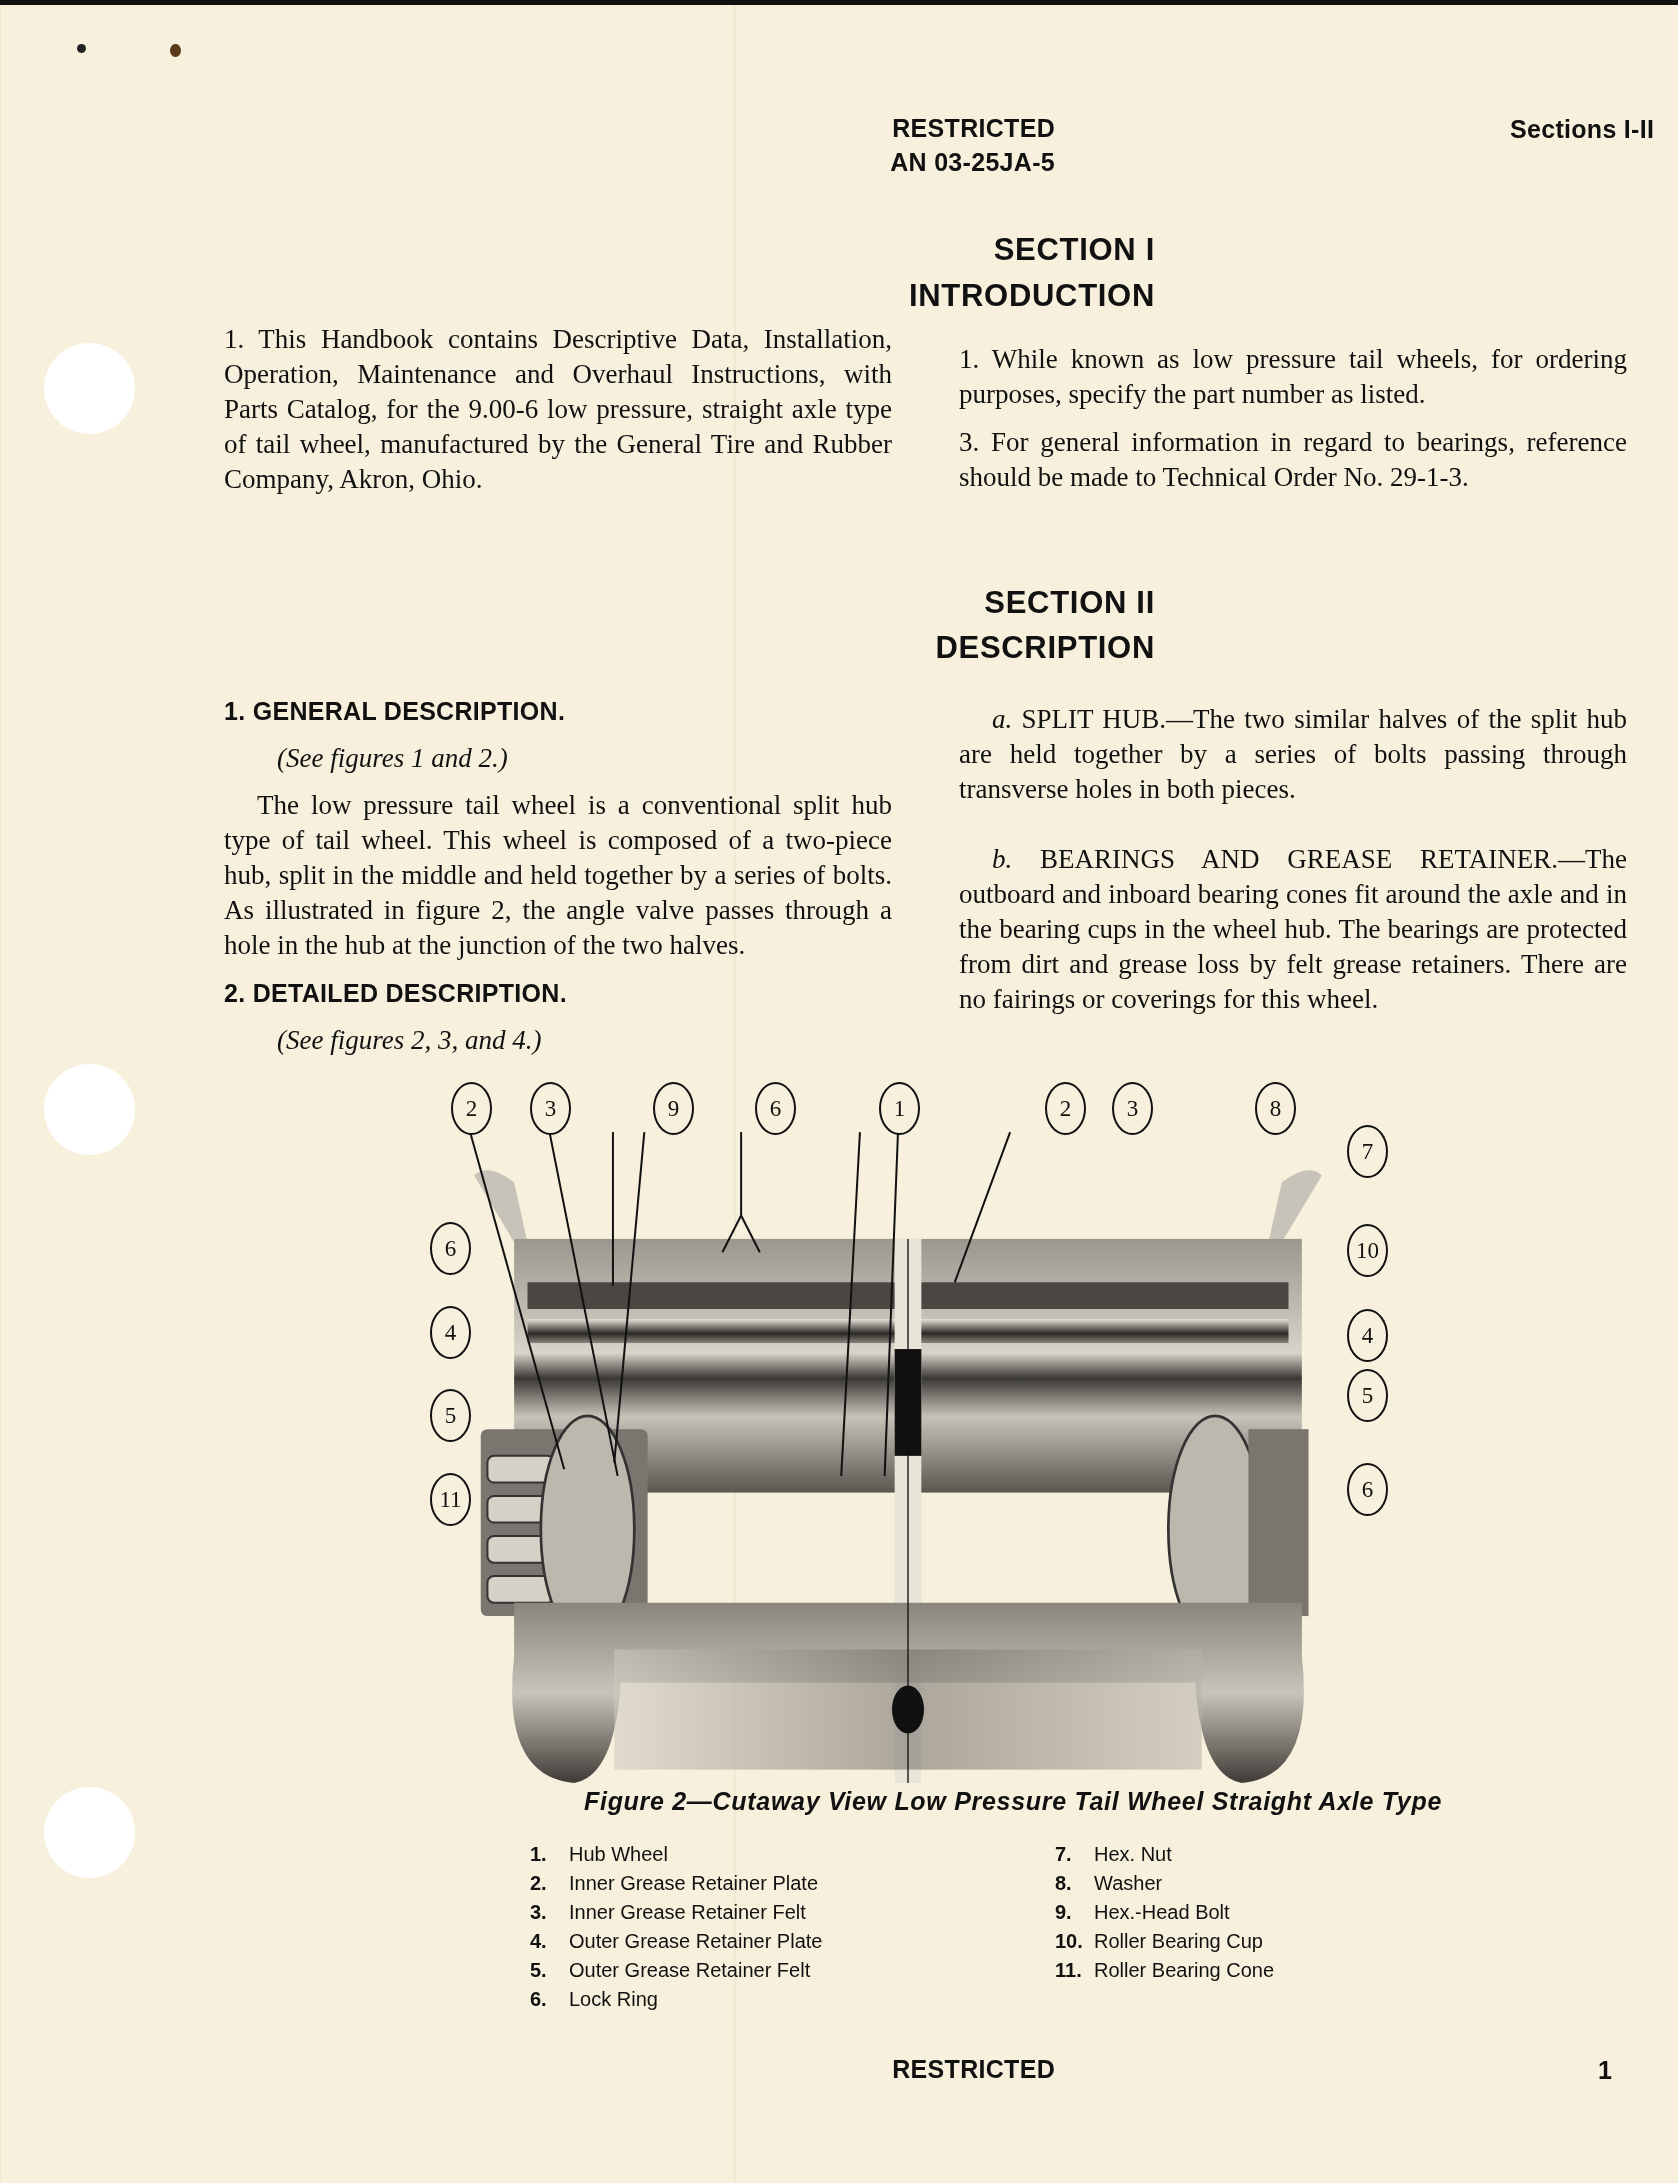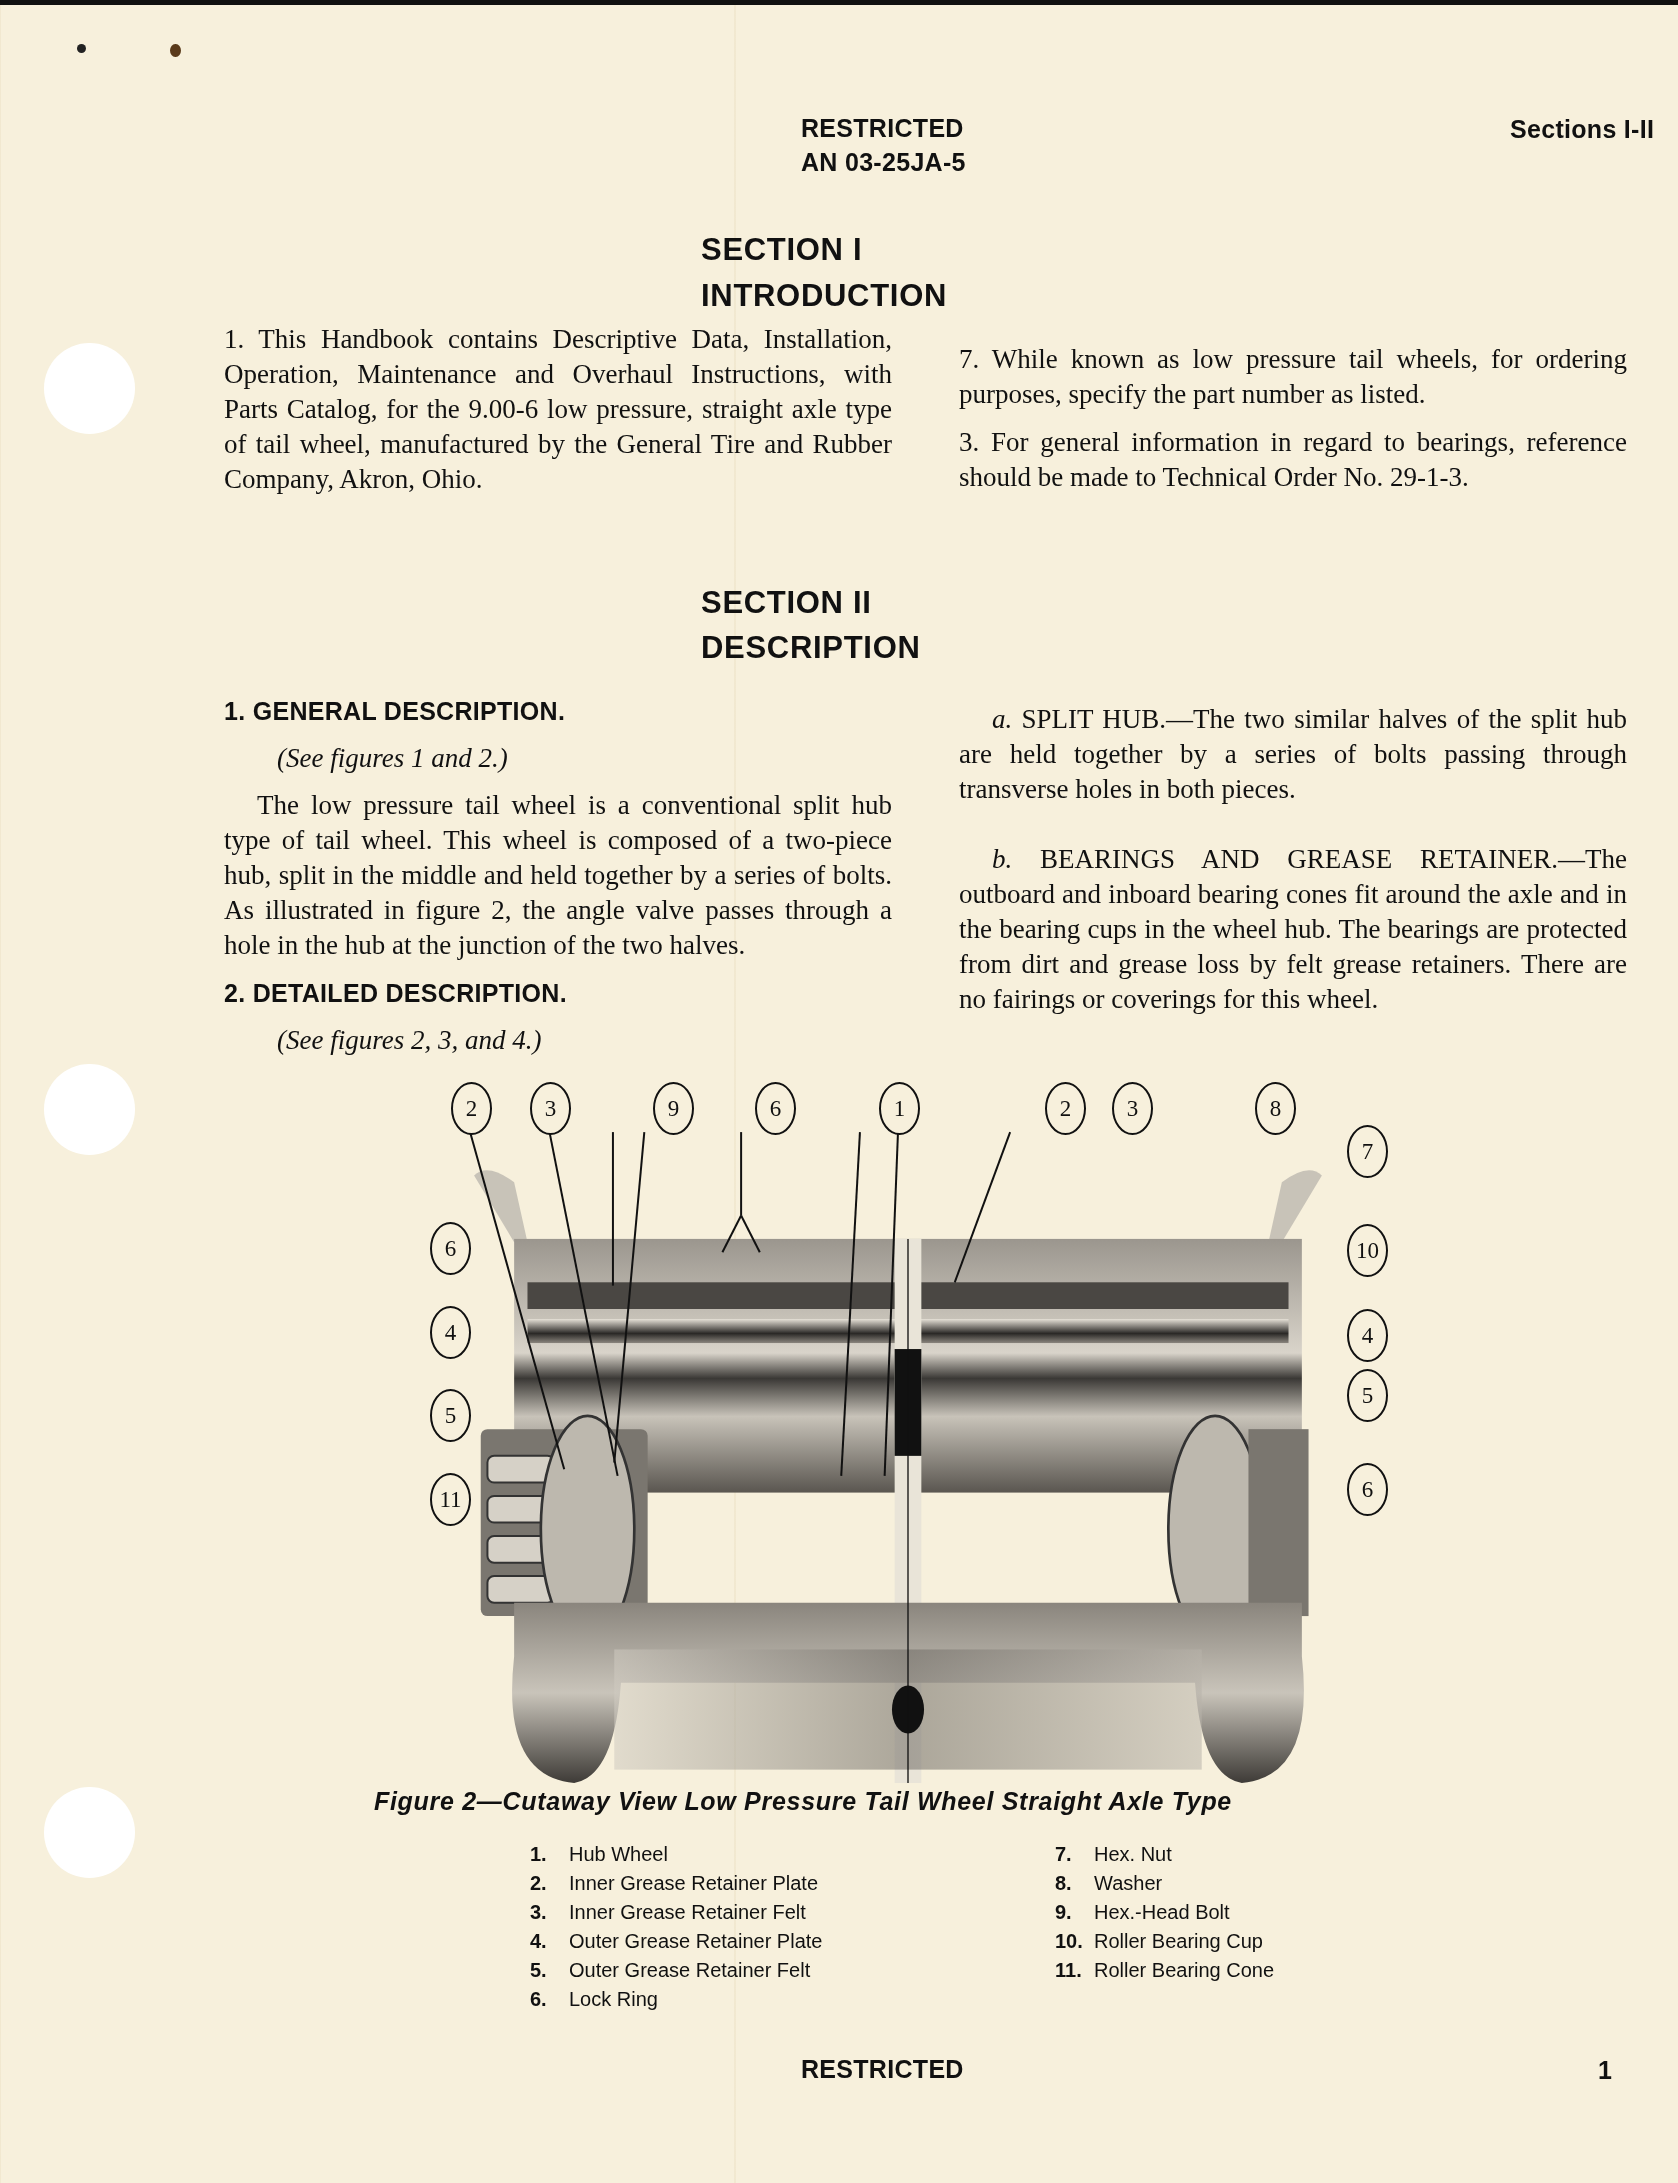--- a/index.html
+++ b/index.html
@@ -10,21 +10,21 @@
       linear-gradient(90deg, rgba(190,160,100,0.10) 0 1.3px, transparent 1.3px 114px),
       linear-gradient(90deg, transparent 0 734px, rgba(190,160,100,0.10) 734px 736px, transparent 736px);
     font-family: "Liberation Serif", serif;
     color: #111;
   }
   .topbar { position: absolute; left: 0; top: 0; width: 1679px; height: 5.3px; background: #111; }
   .speck { position: absolute; border-radius: 50%; background: #222; }
   .hole { position: absolute; width: 91px; height: 91px; border-radius: 50%; background: #fff; left: 44px; }
   .sans { font-family: "Liberation Sans", "DejaVu Sans", sans-serif; font-weight: bold; }
   .abs { position: absolute; }
-  .center { text-align: left; }
+  .center { text-align: right; }
   .hdr { font-size: 25px; letter-spacing: 0.3px; }
   .sec { font-size: 31px; letter-spacing: 0.7px; }
   .body-text { font-size: 27px; line-height: 35px; text-align: justify; text-align-last: left; }
   .body-text p { margin: 0 0 13.4px 0; }
   .para-head { font-size: 25px; letter-spacing: 0.3px; margin: 0; }
   .para-ref { font-size: 27px; font-style: italic; margin: 12px 0 12px 53px; }
   .indent { text-indent: 33px; }
   .caption { font-size: 25px; font-style: italic; letter-spacing: 0.7px; }
   .legend { font-family: "Liberation Sans", sans-serif; font-size: 20px; line-height: 29px; }
   .legend-row { display: flex; }
@@ -49,21 +49,21 @@
 <div class="abs sans hdr center" style="left:801px;top:148px;width:254px;">AN 03-25JA-5</div>
 <div class="abs sans hdr" style="left:1478px;top:115px;margin-left:32px;">Sections I-II</div>
 
 <div class="abs sans sec center" style="left:701px;top:232px;width:454px;">SECTION I</div>
 <div class="abs sans sec center" style="left:701px;top:278px;width:454px;">INTRODUCTION</div>
 
 <div class="abs body-text" style="left:224px;top:322px;width:668px;">
   <p>1. This Handbook contains Descriptive Data, Installation, Operation, Maintenance and Overhaul Instructions, with Parts Catalog, for the 9.00-6 low pressure, straight axle type of tail wheel, manufactured by the General Tire and Rubber Company, Akron, Ohio.</p>
 </div>
 <div class="abs body-text" style="left:959px;top:342px;width:668px;">
-  <p>7. While known as low pressure tail wheels, for ordering purposes, specify the part number as listed.</p>
+  <p>1. While known as low pressure tail wheels, for ordering purposes, specify the part number as listed.</p>
   <p>3. For general information in regard to bearings, reference should be made to Technical Order No. 29-1-3.</p>
 </div>
 
 <div class="abs sans sec center" style="left:701px;top:585px;width:454px;">SECTION II</div>
 <div class="abs sans sec center" style="left:701px;top:630px;width:454px;">DESCRIPTION</div>
 
 <div class="abs body-text" style="left:224px;top:694px;width:668px;">
   <div class="sans para-head">1. GENERAL DESCRIPTION.</div>
   <div class="para-ref">(See figures 1 and 2.)</div>
   <p class="indent">The low pressure tail wheel is a conventional split hub type of tail wheel. This wheel is composed of a two-piece hub, split in the middle and held together by a series of bolts. As illustrated in figure 2, the angle valve passes through a hole in the hub at the junction of the two halves.</p>

